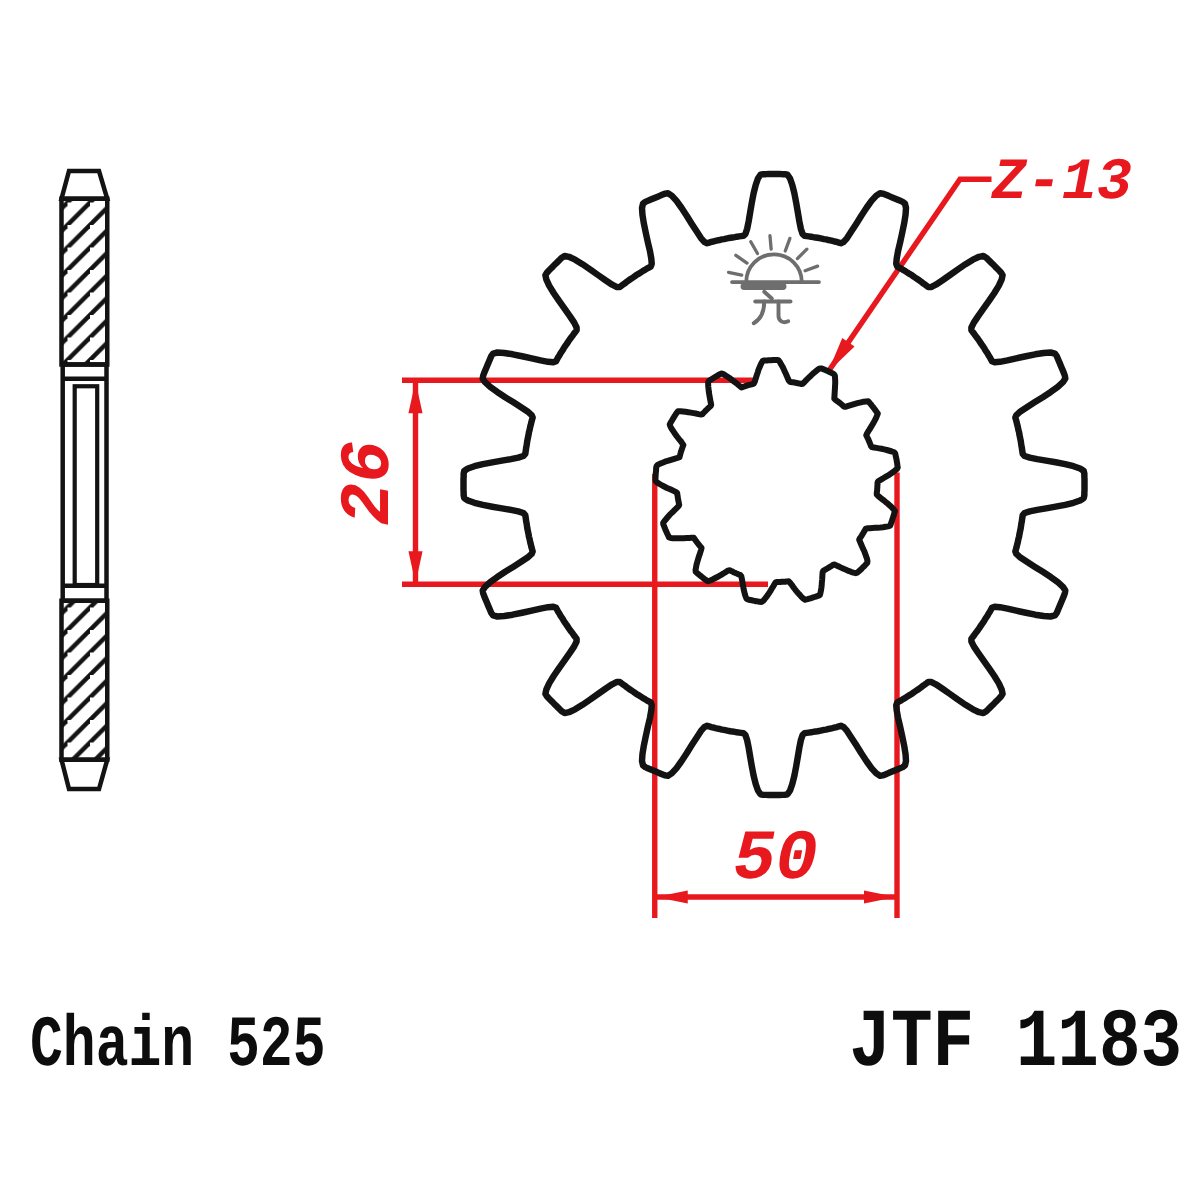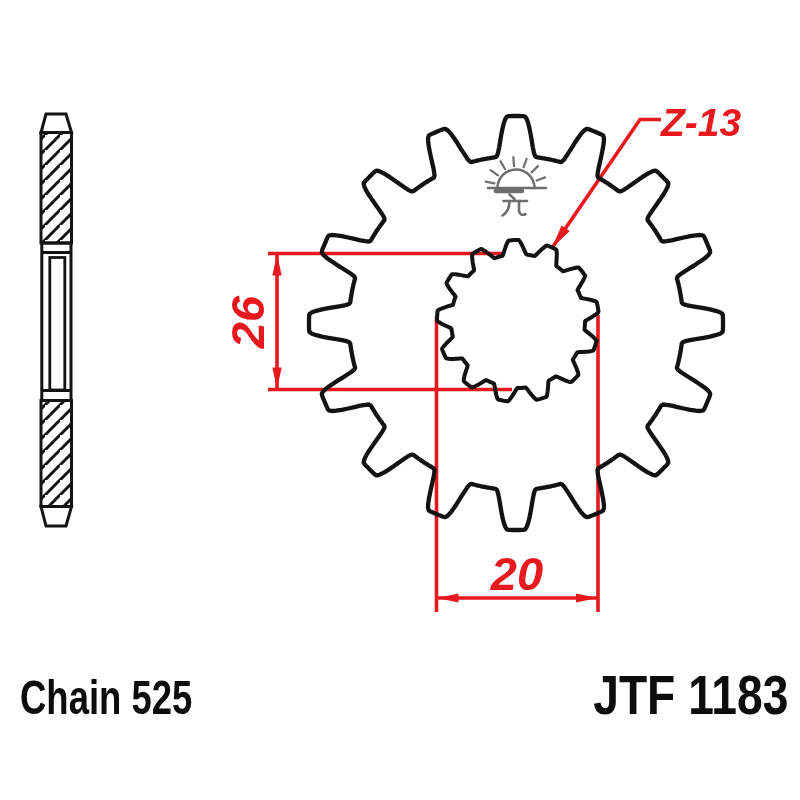--- a/index.html
+++ b/index.html
@@ -1,20 +1,20 @@
 <!DOCTYPE html>
 <html><head>
 <meta charset="utf-8">
 <style>
   html, body { margin:0; padding:0; }
   body {
     width:800px; height:800px; background:#ffffff; overflow:hidden;
     font-family:"Liberation Sans", sans-serif; position:relative;
   }
-  .stage { position:absolute; inset:0; }
+  .stage { position:absolute; inset:0;font-family:Liberation Mono, monospace; }
   svg.diagram { position:absolute; left:0; top:0; }
   .label {
     position:absolute; white-space:nowrap; line-height:1;
     font-weight:700; color:#0d0d0d;
   }
   .label.part  { font-size:55px; right:12px; top:668px; transform:scaleX(0.84); transform-origin:right top; }
   .label.chain { font-size:48px; left:20px;  top:674px; transform:scaleX(0.76); transform-origin:left top; }
   .dim {
     position:absolute; white-space:nowrap; line-height:1;
     font-weight:700; font-style:italic; color:#e8191e;
@@ -87,16 +87,16 @@
         <path d="M509.5,194.5 L514.5,199"></path>
         <path d="M503.5,201 L527,201"></path>
         <path d="M509.5,201 C509.5,208 507.5,212.5 502.5,215.5"></path>
         <path d="M519,201 L519,210.5 C519,214 522,215.8 525.5,214.2"></path>
       </g>
     </g>
   </svg>
 
   <div class="dim z13">Z-13</div>
   <div class="dim d26">26</div>
-  <div class="dim d30">20</div>
+  <div class="dim d30">50</div>
   <div class="label chain">Chain 525</div>
   <div class="label part">JTF 1183</div>
 </div>
 
 </body></html>

